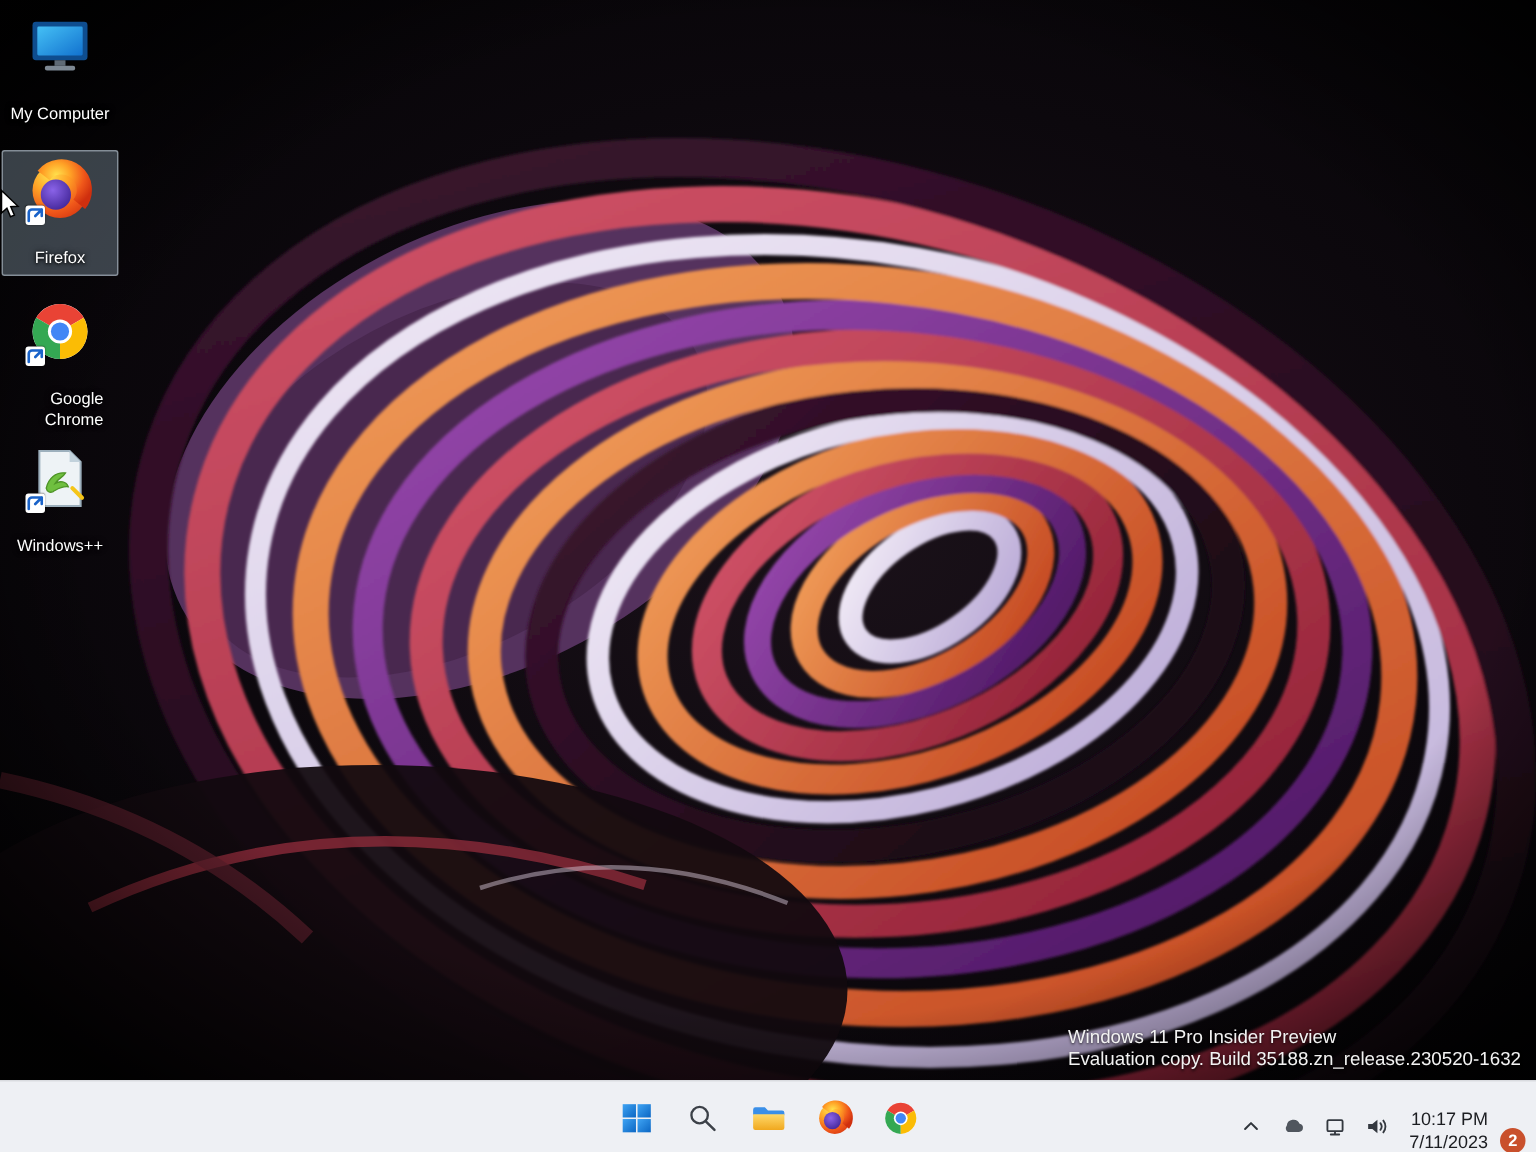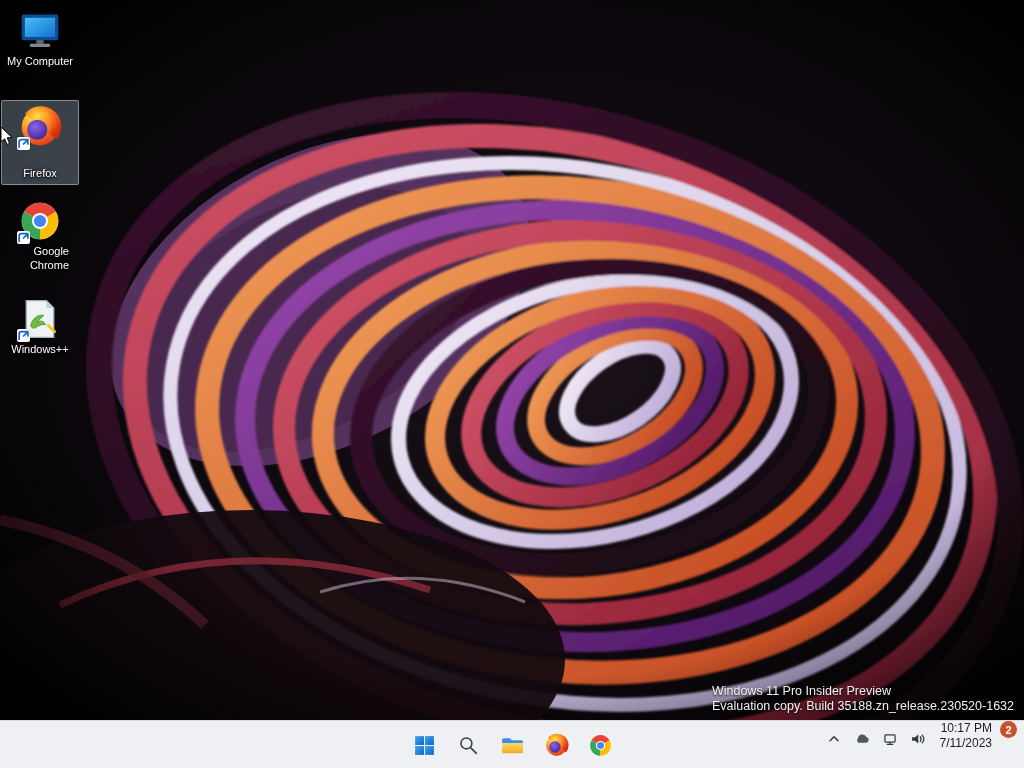--- a/index.html
+++ b/index.html
@@ -5,44 +5,44 @@
   * { margin:0; padding:0; box-sizing:border-box; }
   html,body { width:1024px; height:768px; overflow:hidden; background:#000;
               font-family:"Liberation Sans", sans-serif; }
 
   
   .desktop { position:relative; width:1024px; height:720px; background:#060508; overflow:hidden; }
   .wallpaper { position:absolute; inset:0; display:block; }
 
   .desktop-icon { position:absolute; width:78px; display:flex; flex-direction:column;
                   align-items:center; padding:4px 2px 3px; border:1px solid transparent; border-radius:2px; }
-  .desktop-icon.selected { background:rgba(170,195,215,0.32); border:1px solid rgba(225,238,248,0.45);gap:16px; }
+  .desktop-icon.selected { background:rgba(170,195,215,0.32); border:1px solid rgba(225,238,248,0.45); }
   .desktop-icon .glyph { width:44px; height:44px; position:relative; }
   .desktop-icon .glyph svg { width:44px; height:44px; display:block; }
   .shortcut-arrow { position:absolute; left:-1px; bottom:-1px; width:13px; height:13px;
                     background:#fff; border-radius:2px; display:flex; align-items:center;
                     justify-content:center; box-shadow:0 0 1px rgba(0,0,0,.6); }
   .shortcut-arrow svg { width:9px; height:9px; }
-  .desktop-icon .label { margin-top:2px; font-size:11px; line-height:1.25; color:#fff; text-align:center;
+  .desktop-icon .label { margin-top:17px; font-size:11px; line-height:1.25; color:#fff; text-align:center;
                          text-shadow:0 1px 2px rgba(0,0,0,.95), 0 0 4px rgba(0,0,0,.8); }
   .desktop-icon .label.narrow { max-width:58px;text-align:right; }
 
   .watermark { position:absolute; right:10px; bottom:7px; text-align:left; color:#f2f2f2;
                font-size:12.5px; line-height:14.5px; text-shadow:0 1px 2px rgba(0,0,0,.85); }
 
   .cursor { position:absolute; left:0; top:126px; z-index:50; }
 
   
   .taskbar { position:relative; width:1024px; height:48px; background:#eef0f4;
              border-top:1px solid #d9dbdf; display:flex; align-items:center; }
   .tb-center { position:absolute; left:50%; top:4px; transform:translateX(-50%); display:flex; gap:4px; }
   .tb-btn { width:40px; height:40px; border-radius:6px; display:flex; align-items:center; justify-content:center; }
   .tb-btn svg { width:25px; height:25px; display:block; }
 
-  .tb-tray { position:absolute; right:4px; top:0; height:48px; display:flex; align-items:flex-start; }
+  .tb-tray { position:absolute; right:4px; top:0; height:48px; display:flex; align-items:flex-end; }
   .tray-btn { width:28px; height:36px; border-radius:5px; display:flex; align-items:center; justify-content:center; }
   .tray-btn svg { width:18px; height:18px; display:block; }
   .clock { text-align:right; font-size:12px; line-height:15px; color:#1b1d21; margin:0 8px 0 8px; }
   .notif-badge { min-width:17px; height:17px; border-radius:50%; background:#c9502c; color:#fff;
                  font-size:11px; font-weight:bold; display:flex; align-items:center;
                  justify-content:center; margin-right:3px; }
 </style>
 </head>
 <body>
 

